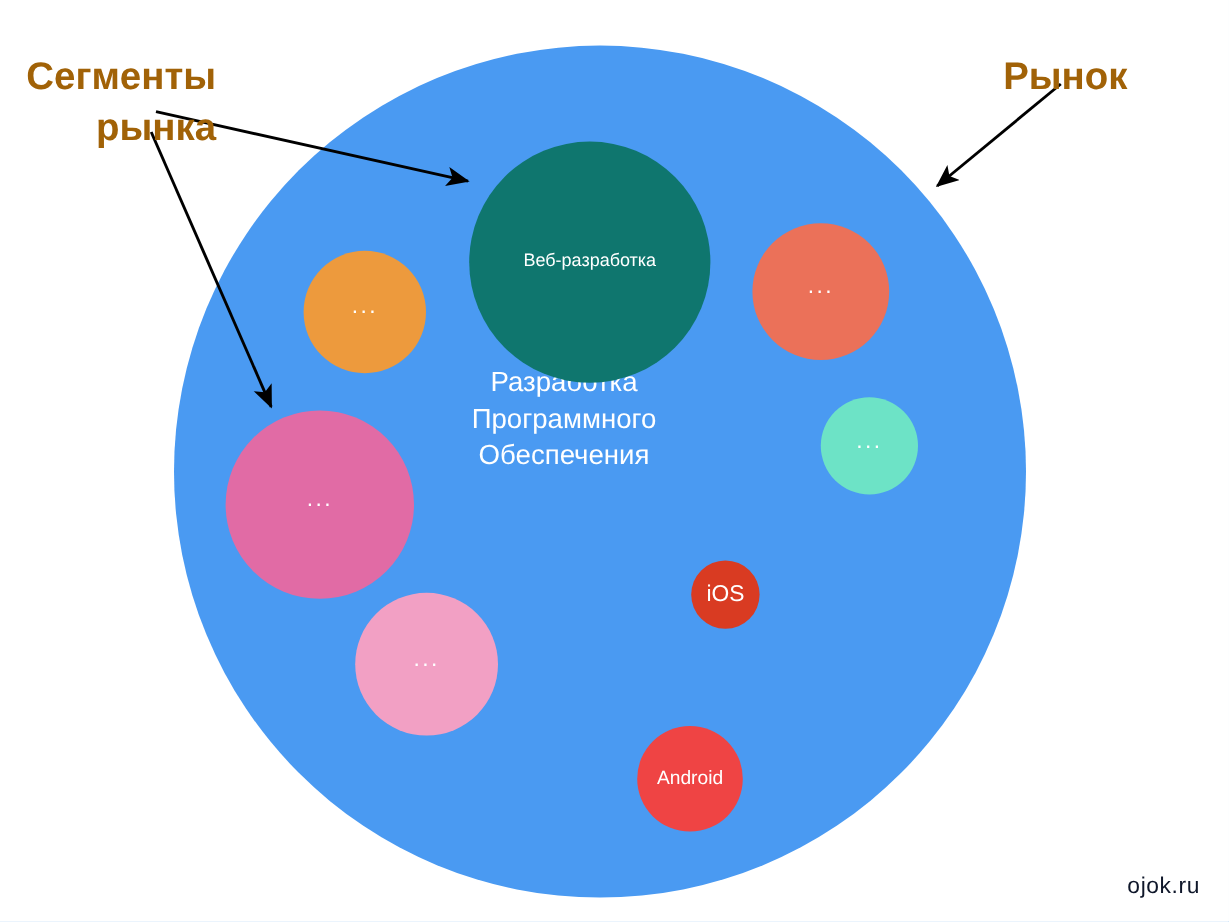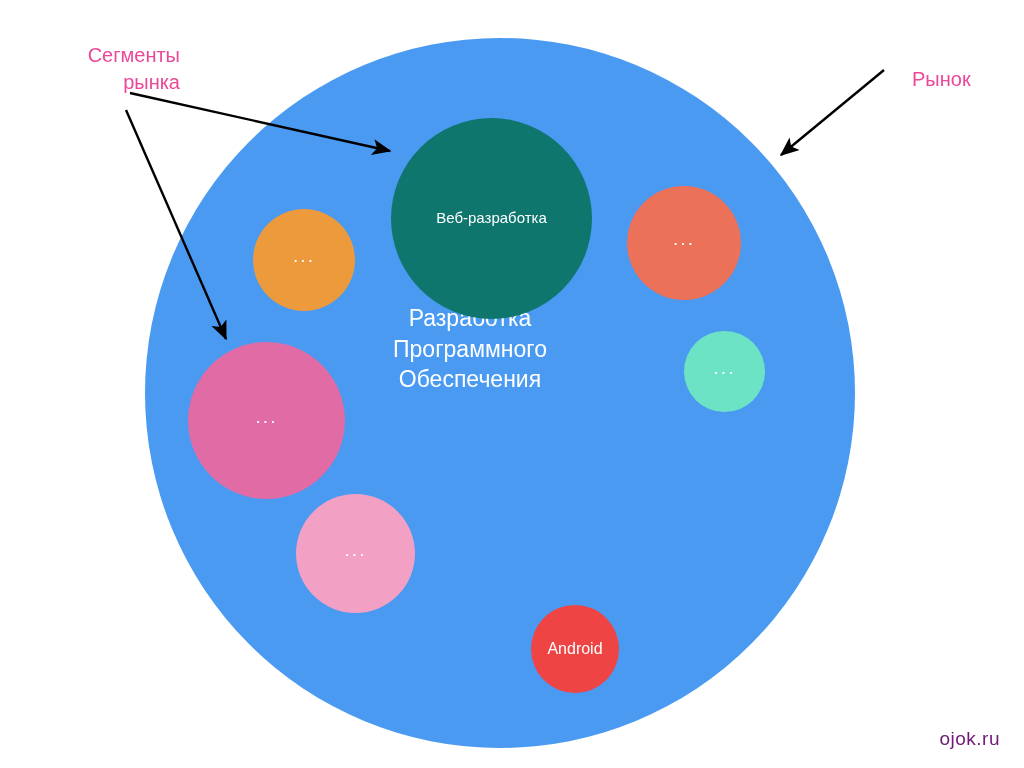--- a/index.html
+++ b/index.html
@@ -129,52 +129,51 @@
   .dots {
     font-size: 19px;
     letter-spacing: 2px;
     color: #ffffff;
     line-height: 0.6;
     display: block;
     transform: translateY(-4px);
   }
   .callout-label {
     position: absolute;
-    font-weight: normal;
-    color: #ec4899;
-    font-size: 20px;
+    font-weight: bold;
+    color: #a16207;
+    font-size: 32px;
     line-height: 1.35;
     white-space: pre-line;
   }
   #segments-label {
     left: 20px;
     top: 42px;
     width: 160px;
     text-align: right;
   }
   #market-label {
-    left: 912px;
+    left: 836px;
     top: 42px;
     width: 110px;
     text-align: left;
-    margin-top: 24px;
   }
   #arrows {
     position: absolute;
     left: 0;
     top: 0;
     width: 1024px;
     height: 768px;
     pointer-events: none;
   }
   #watermark {
     position: absolute;
     right: 24px;
     bottom: 18px;
-    color: #701a75;
+    color: #0f172a;
     font-size: 19px;
     letter-spacing: 0.5px;
   }
 </style>
 </head>
 <body>
 
 <div id="canvas">
 
   <div class="circle" id="market-circle"></div>
@@ -200,20 +199,23 @@
   </div>
 
   <div class="circle" id="seg-magenta">
     <span class="dots">...</span>
   </div>
 
   <div class="circle" id="seg-pink">
     <span class="dots">...</span>
   </div>
 
+  <div class="circle" id="ios-circle">
+    <span>iOS</span>
+  </div>
   <div class="circle" id="android-circle">
     <span>Android</span>
   </div>
 
   <svg id="arrows" viewBox="0 0 1024 768">
     <defs>
       <marker id="arrowhead" markerWidth="9" markerHeight="9" refX="7.4" refY="3.4" orient="auto" markerUnits="strokeWidth">
         <path d="M0,0 L8,3.4 L0,6.8 L1.9,3.4 z" fill="#000000"></path>
       </marker>
     </defs>

